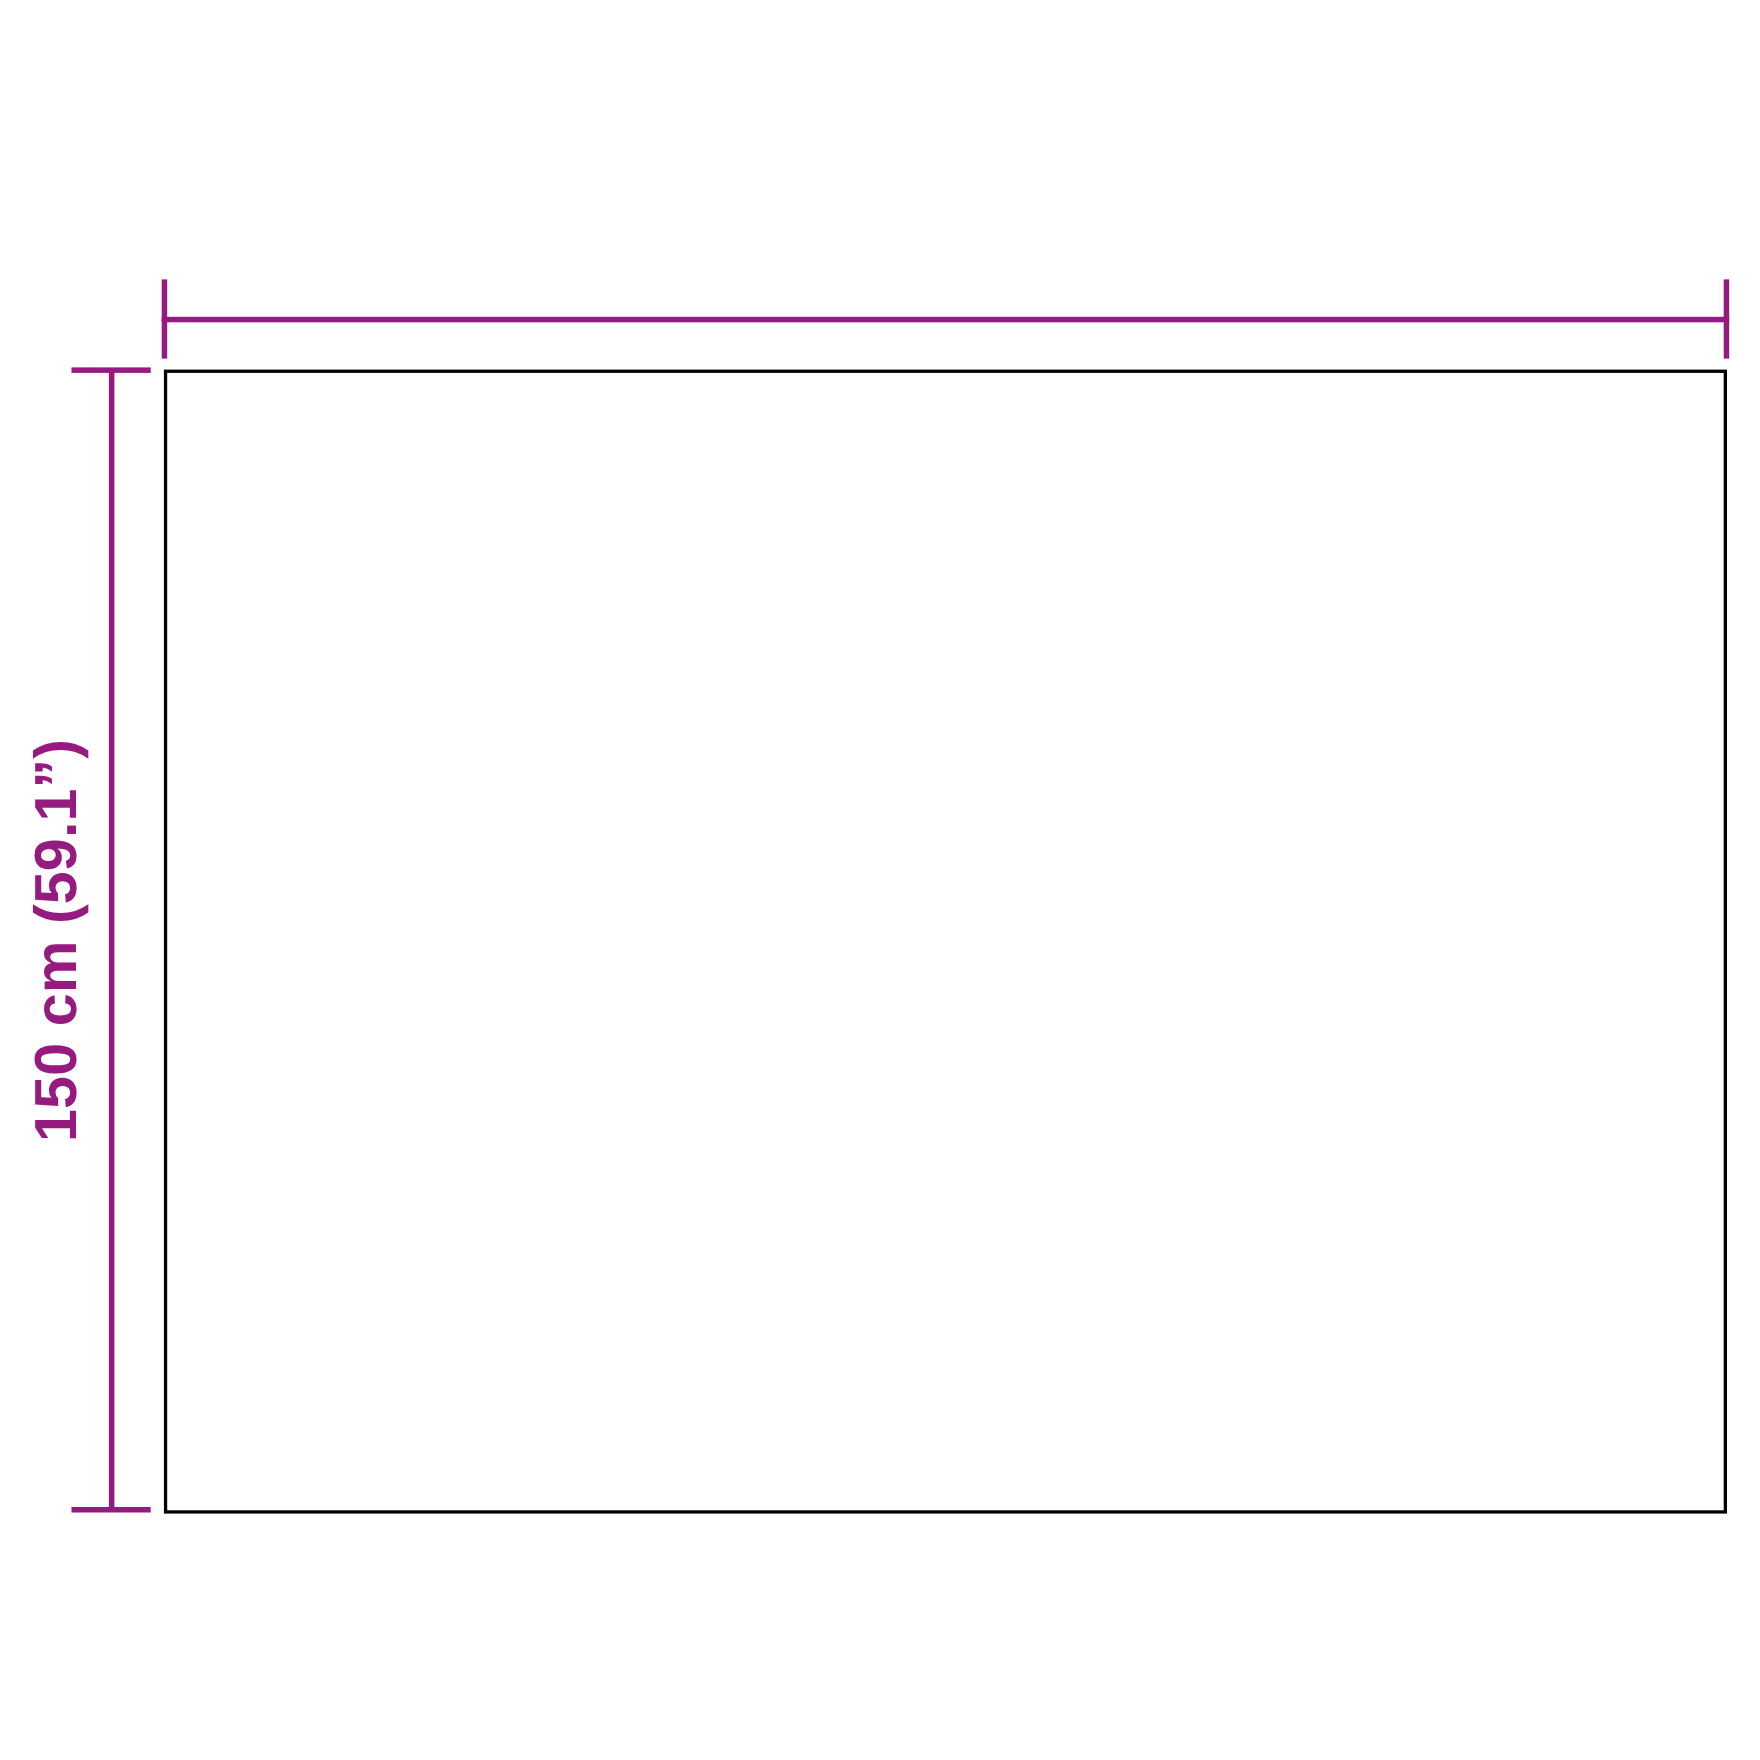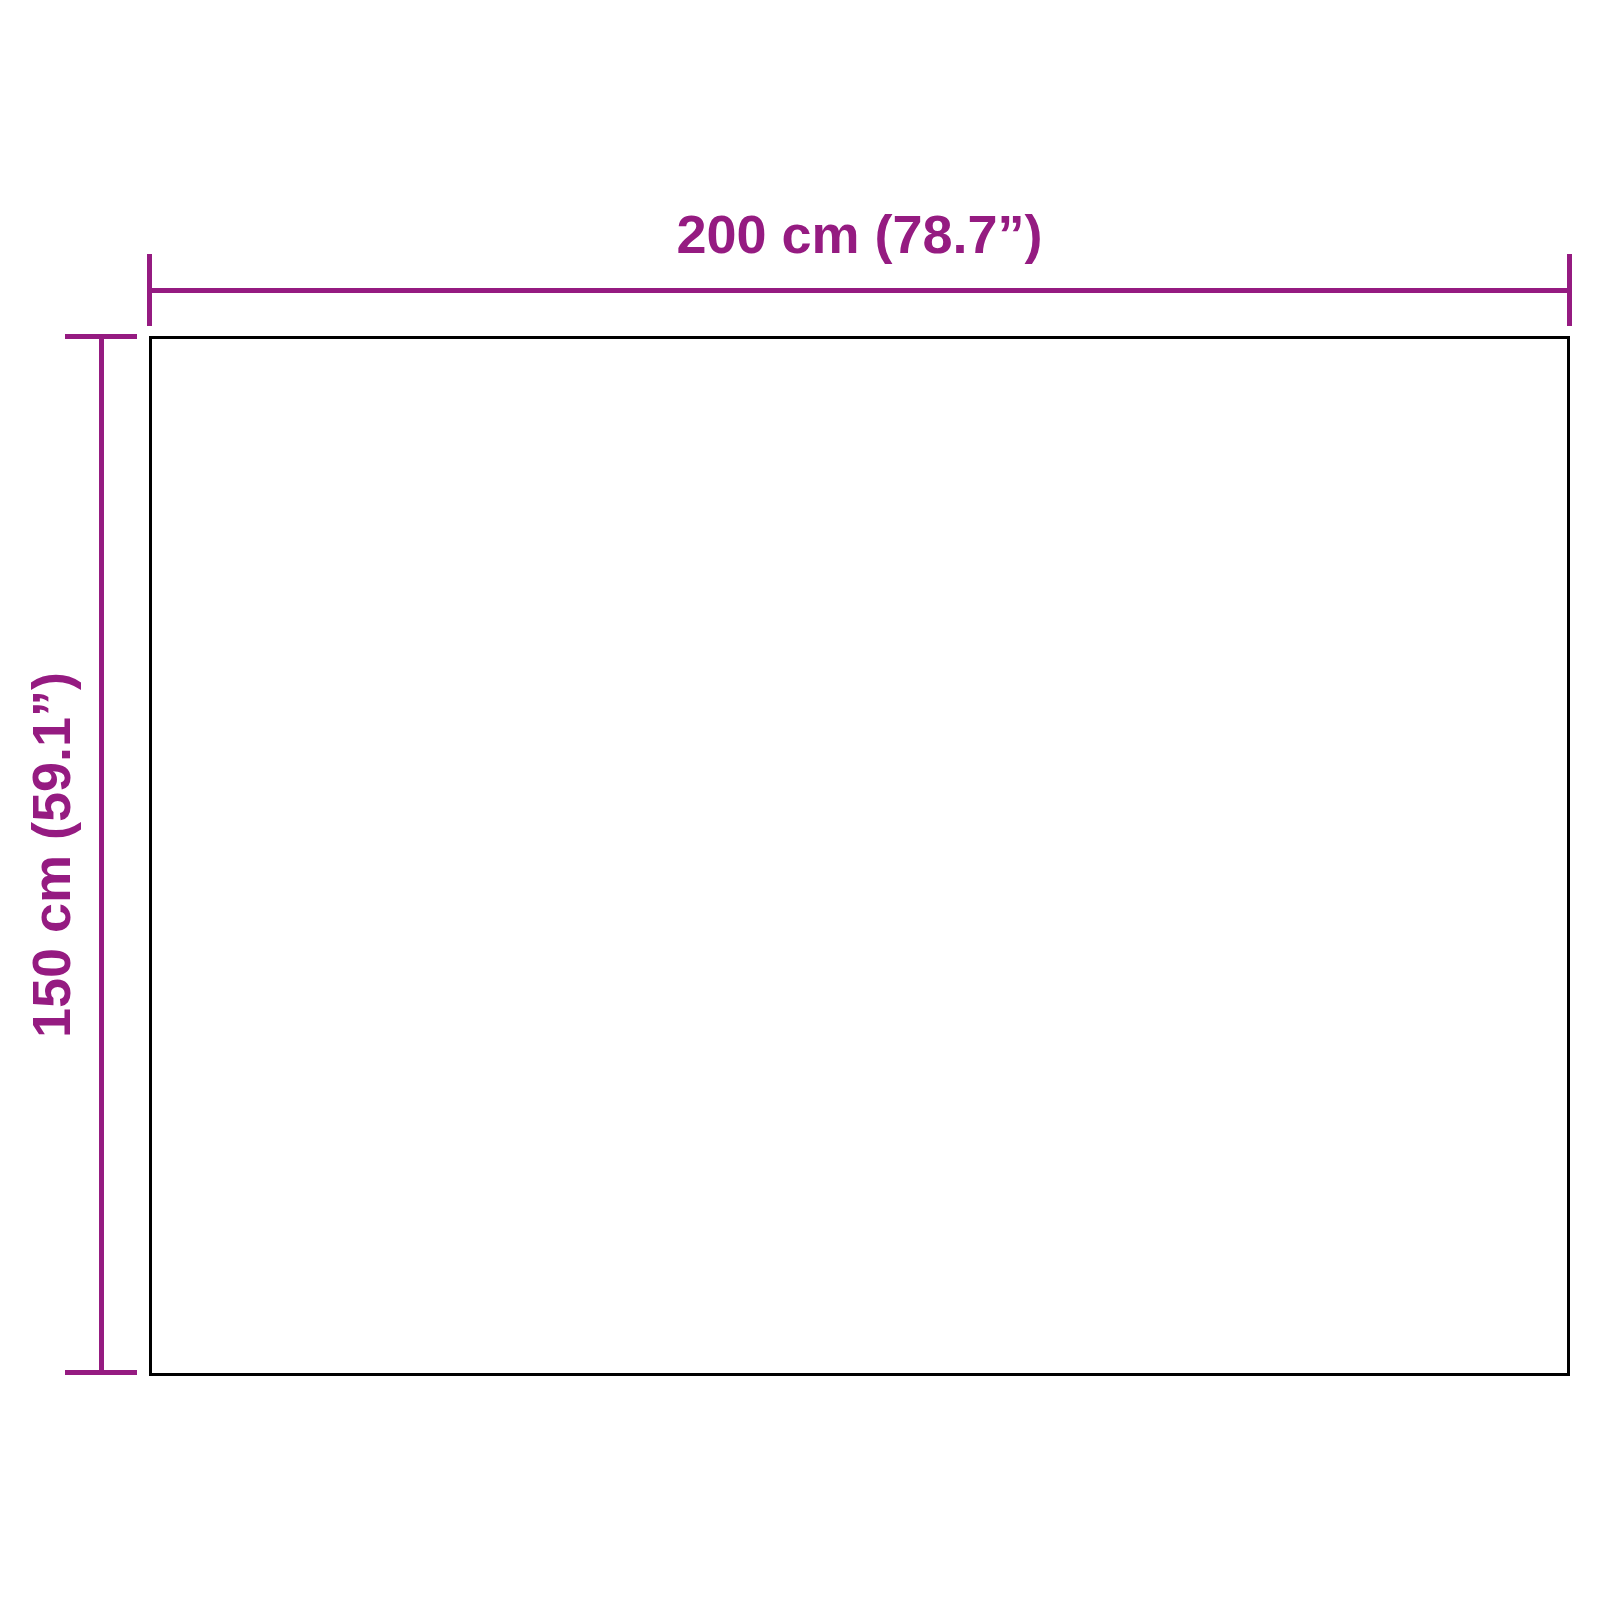--- a/index.html
+++ b/index.html
@@ -61,20 +61,19 @@
 </head>
 <body>
 
 <div class="canvas">
 
   <div class="product-outline"></div>
 
   <div class="dim h-line"></div>
   <div class="dim h-tick-left"></div>
   <div class="dim h-tick-right"></div>
-  <div class="dim-label width-label">200 cm (78.7”)</div>
 
   <div class="dim v-line"></div>
   <div class="dim v-tick-top"></div>
   <div class="dim v-tick-bottom"></div>
   <div class="dim-label height-label">150 cm (59.1”)</div>
 
 </div>
 
 </body></html>

